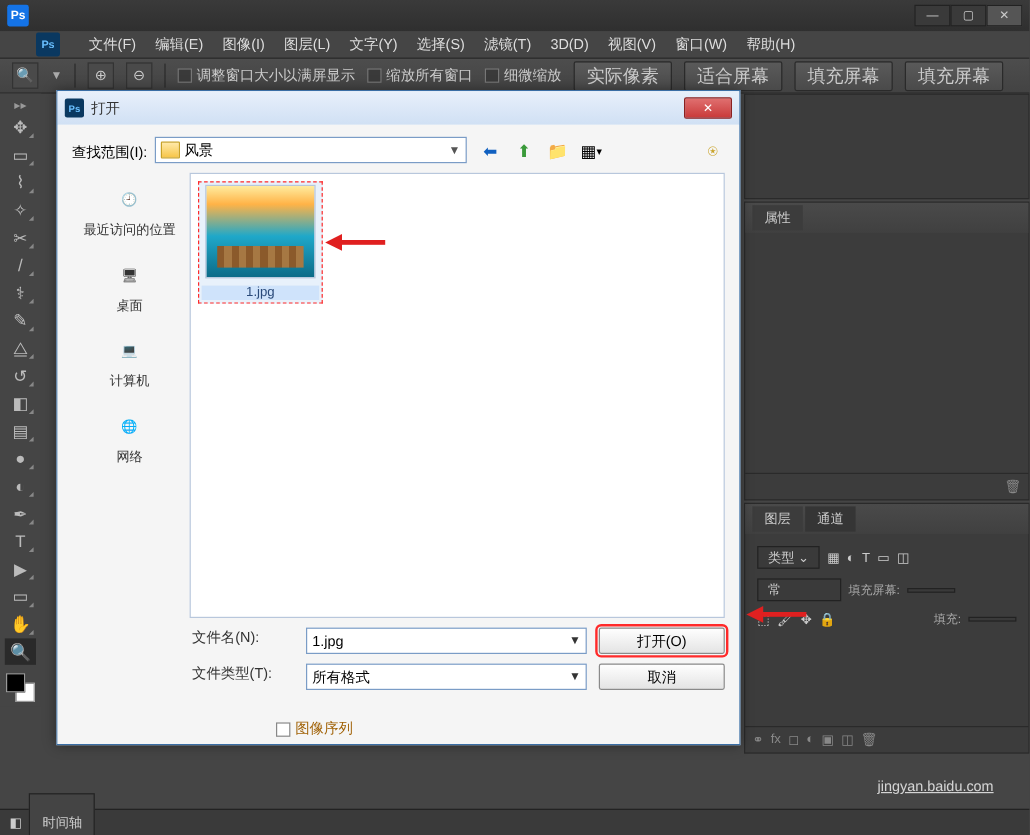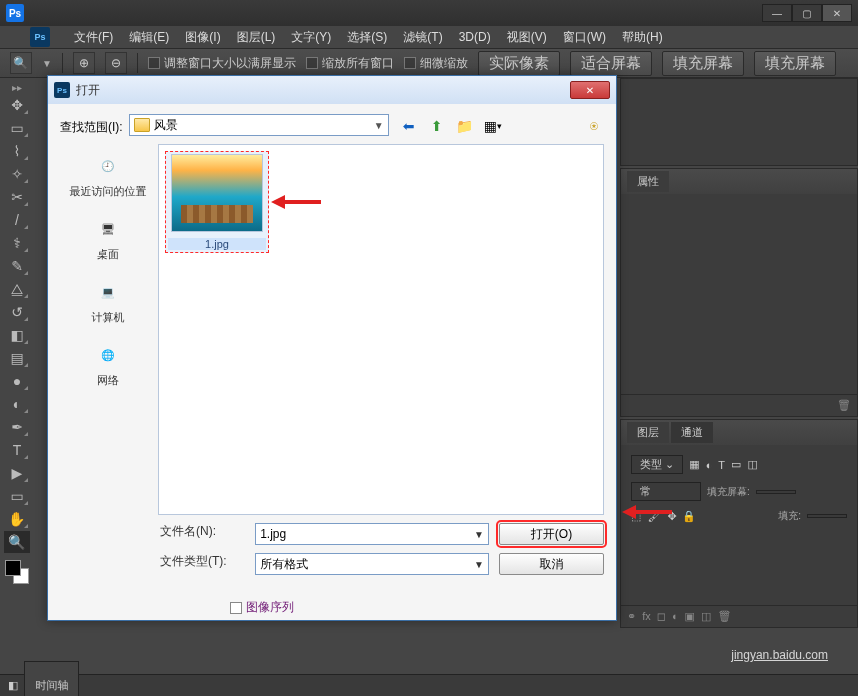--- a/index.html
+++ b/index.html
@@ -79,21 +79,21 @@
     .arrow-a1 { left: 271px; top: 195px; }
     .arrow-a2 { left: 622px; top: 505px; }
     
     .bottom-form { padding-top: 8px; }
     .form-row { display: flex; align-items: flex-start; gap: 10px; font-size: 12px; margin-bottom: 8px; }
     .form-row label.fl { width: 86px; text-align: left; color: #333; margin-left: 100px; }
     .form-input { width: 236px; height: 22px; border: 1px solid #7a9cc6; background: #fff; padding: 0 4px; font-size: 12px; display: flex; align-items: center; }
     .form-input .dd-arrow { margin-left: auto; color: #333; font-size: 10px; }
     .form-btn { width: 106px; height: 22px; background: linear-gradient(#fefefe,#e4e4e4); border: 1px solid #8a8a8a; border-radius: 2px; font-size: 12px; cursor: pointer; display:flex; align-items:center; justify-content:center; }
     .form-btn.primary { outline: 2px solid #ff2a2a; outline-offset: 1px; }
-    .seq-row { font-size: 12px; color: #701a75; padding-left: 170px; margin-top: 24px; display:flex; align-items:center; gap:4px; }
+    .seq-row { font-size: 12px; color: #a16207; padding-left: 170px; margin-top: 24px; display:flex; align-items:center; gap:4px; }
     .seq-chk { width: 12px; height: 12px; border: 1px solid #888; background:#fff; display:inline-block; }
     
     
     .watermark { position: absolute; right: 30px; bottom: 34px; color: rgba(255,255,255,0.9); text-align: right; }
     .watermark .brand { font-size: 28px; font-weight: bold; letter-spacing: 1px; }
     .watermark .paw { display:inline-block; width:26px; height:26px; position:relative; margin-left:4px; vertical-align:bottom; }
     .watermark .paw span { position:absolute; background:rgba(255,255,255,0.9); border-radius:50%; }
     .paw .p1{width:7px;height:7px;left:2px;top:4px}.paw .p2{width:7px;height:7px;left:10px;top:0}.paw .p3{width:7px;height:7px;left:18px;top:4px}.paw .p4{width:14px;height:12px;left:6px;top:12px;border-radius:45%}
     .watermark .sub { font-size: 12px; opacity: 0.85; text-decoration: underline; }
   </style>

